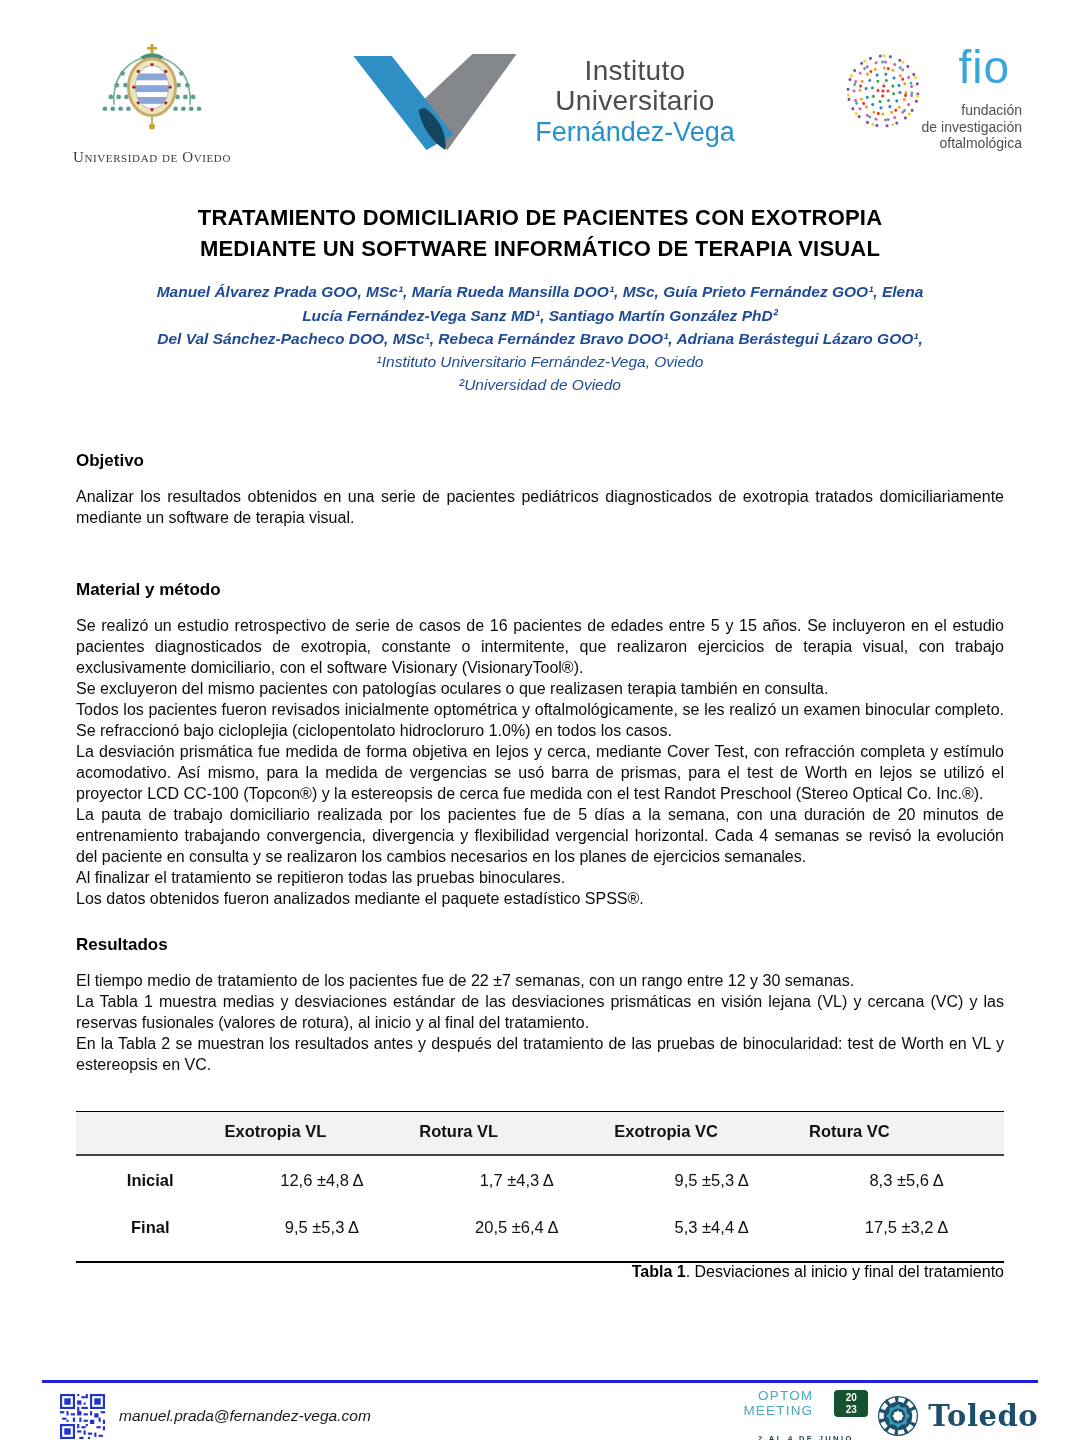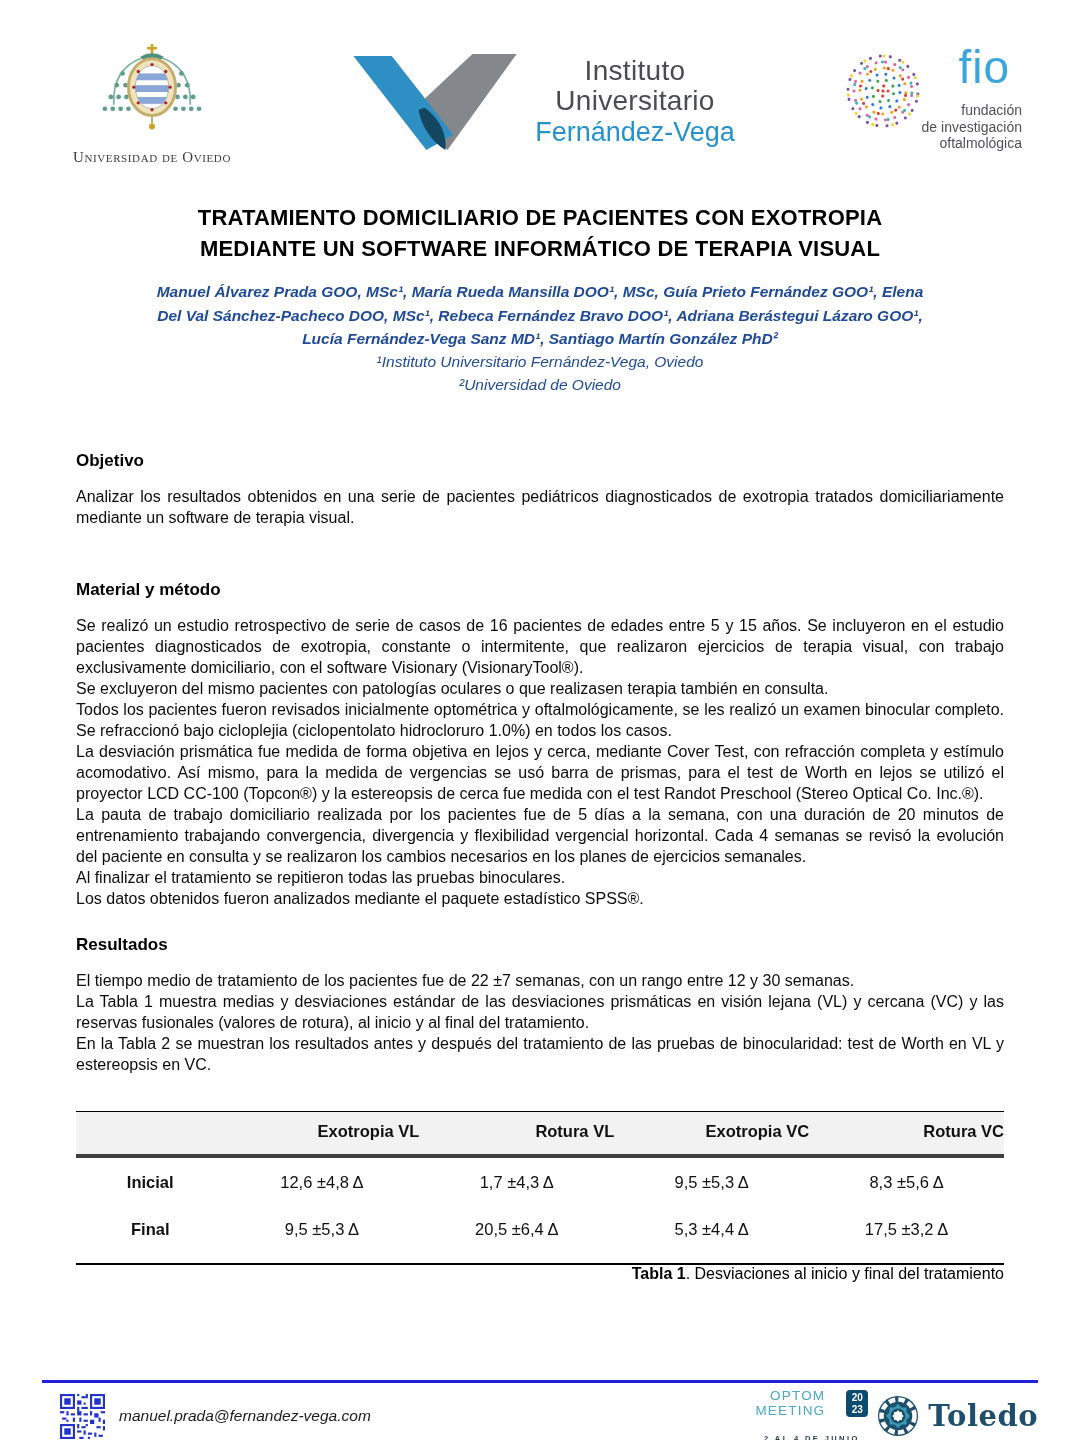--- a/index.html
+++ b/index.html
@@ -71,22 +71,22 @@
 
   
   .t1 {
     margin-top: 36px; width: 100%;
     border-collapse: collapse; table-layout: fixed;
     border-bottom: 2px solid #000;
   }
   .t1 col.c0 { width: 16%; }
   .t1 th {
     background: #f2f2f2;
-    border-top: 1.5px solid #000; border-bottom: 4px solid #404040;
-    font-size: 16.5px; font-weight: bold; padding: 10px 0 13px; text-align: right;
+    border-top: 1.5px solid #000; border-bottom: 2px solid #404040;
+    font-size: 16.5px; font-weight: bold; padding: 10px 0 13px; text-align: left;
   }
   .t1 td { font-size: 16.5px; padding: 15px 0 12px; text-align: center; }
   .t1 tr.last td { padding-top: 16px; padding-bottom: 24px; }
   .t1 .rowlabel { font-weight: bold; }
   .caption { text-align: right; font-size: 16px; color: #000; }
   .caption .cap-bold { font-weight: bold; }
 
   
   .footer { position: absolute; left: 0; right: 0; bottom: 0; height: 60px; }
   .footer-line {
@@ -100,21 +100,21 @@
   .footer-left { display: flex; align-items: center; gap: 14px; }
   .email { font-style: italic; font-size: 15.5px; color: #1a1a1a; }
   .footer-right { display: flex; align-items: center; gap: 9px; }
   .optom { text-align: center; }
   .optom-top { display: flex; align-items: center; gap: 21px; justify-content: flex-end; }
   .optom-words {
     text-align: right; color: #4aa9c0;
     font-size: 13.5px; letter-spacing: 1.2px; line-height: 1.08; font-weight: 500;
   }
   .optom-badge {
-    width: 22px; border-radius: 4px; background: #0c4a6e; color: #fff;
+    width: 34px; border-radius: 4px; background: #14532d; color: #fff;
     font-size: 10px; font-weight: bold; line-height: 1.15;
     text-align: center; padding: 2px 0;
   }
   .optom-dates {
     margin-top: 16px; font-size: 7.5px; letter-spacing: 2.4px;
     color: #1d3a4a; font-weight: bold; white-space: nowrap;
   }
   .toledo-word {
     font-family: "DejaVu Serif", serif; font-weight: bold;
     font-size: 29px; color: #1d4e6b; letter-spacing: 0.5px;
@@ -228,22 +228,22 @@
   </div>
 </div>
 
 <div class="poster-title">
   <div>TRATAMIENTO DOMICILIARIO DE PACIENTES CON EXOTROPIA</div>
   <div>MEDIANTE UN SOFTWARE INFORMÁTICO DE TERAPIA VISUAL</div>
 </div>
 
 <div class="authors">
   <div>Manuel Álvarez Prada GOO, MSc¹, María Rueda Mansilla DOO¹, MSc, Guía Prieto Fernández GOO¹, Elena</div>
+  <div>Lucía Fernández-Vega Sanz MD¹, Santiago Martín González PhD²</div>
   <div>Del Val Sánchez-Pacheco DOO, MSc¹, Rebeca Fernández Bravo DOO¹, Adriana Berástegui Lázaro GOO¹,</div>
-  <div>Lucía Fernández-Vega Sanz MD¹, Santiago Martín González PhD²</div>
   <div class="affil">¹Instituto Universitario Fernández-Vega, Oviedo</div>
   <div class="affil">²Universidad de Oviedo</div>
 </div>
 
 <div class="content">
 
   <h2 class="section-heading mt-objetivo">Objetivo</h2>
   <p class="para first">Analizar los resultados obtenidos en una serie de pacientes pediátricos diagnosticados de exotropia tratados domiciliariamente mediante un software de terapia visual.</p>
 
   <h2 class="section-heading mt-material">Material y método</h2>

